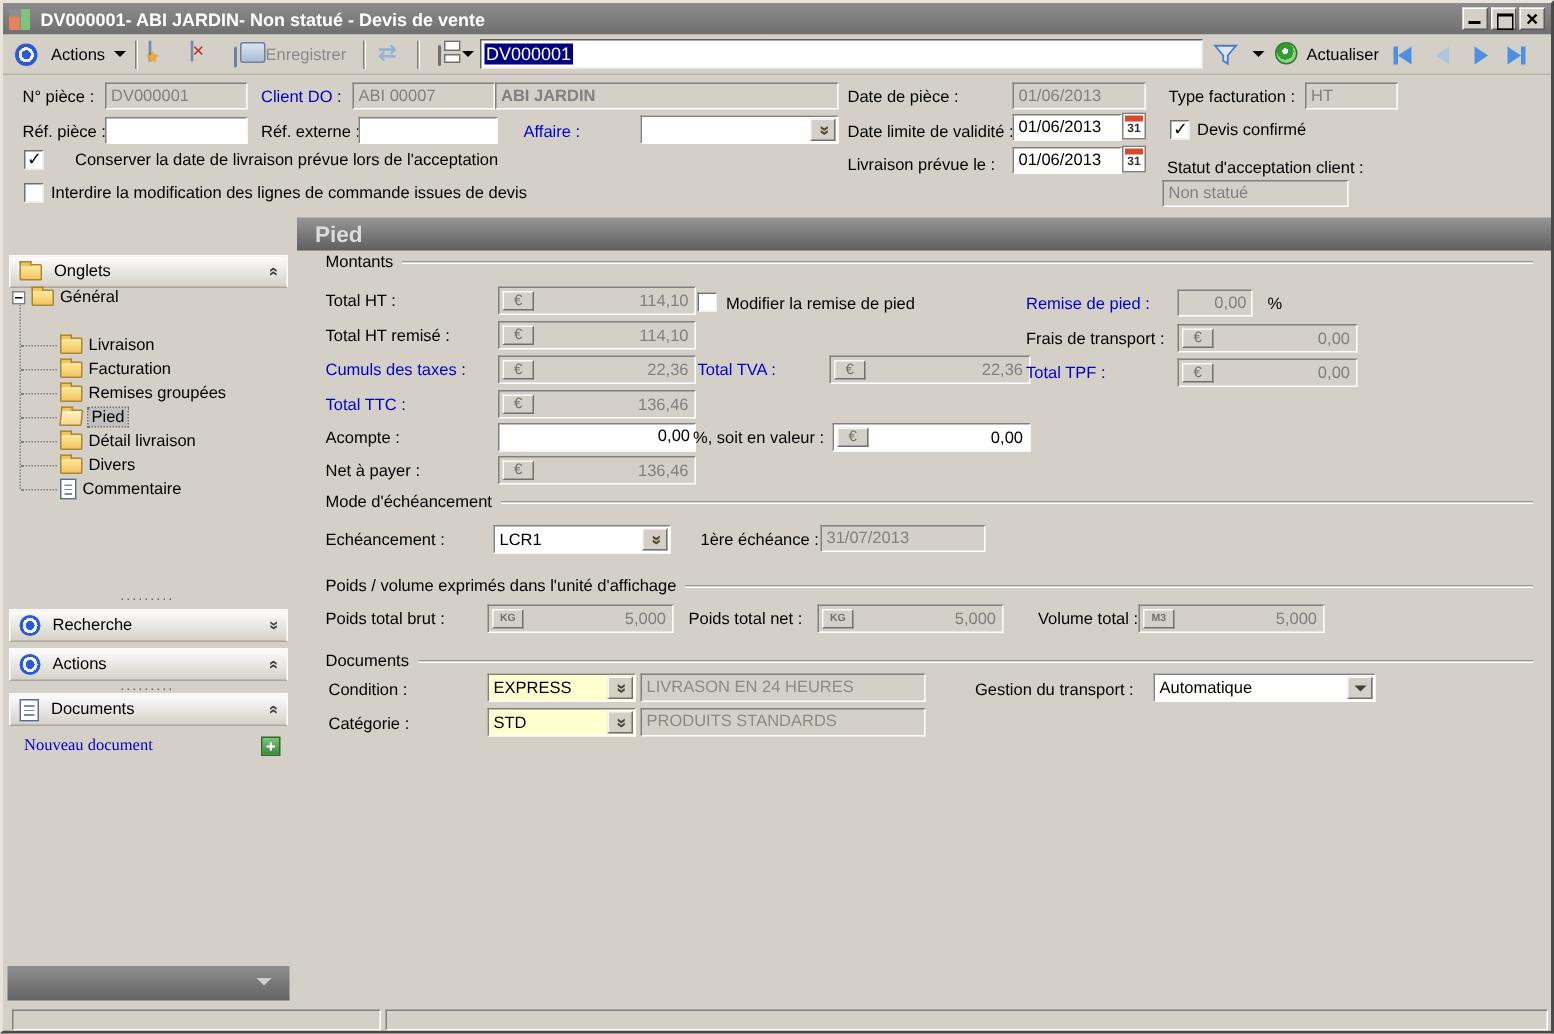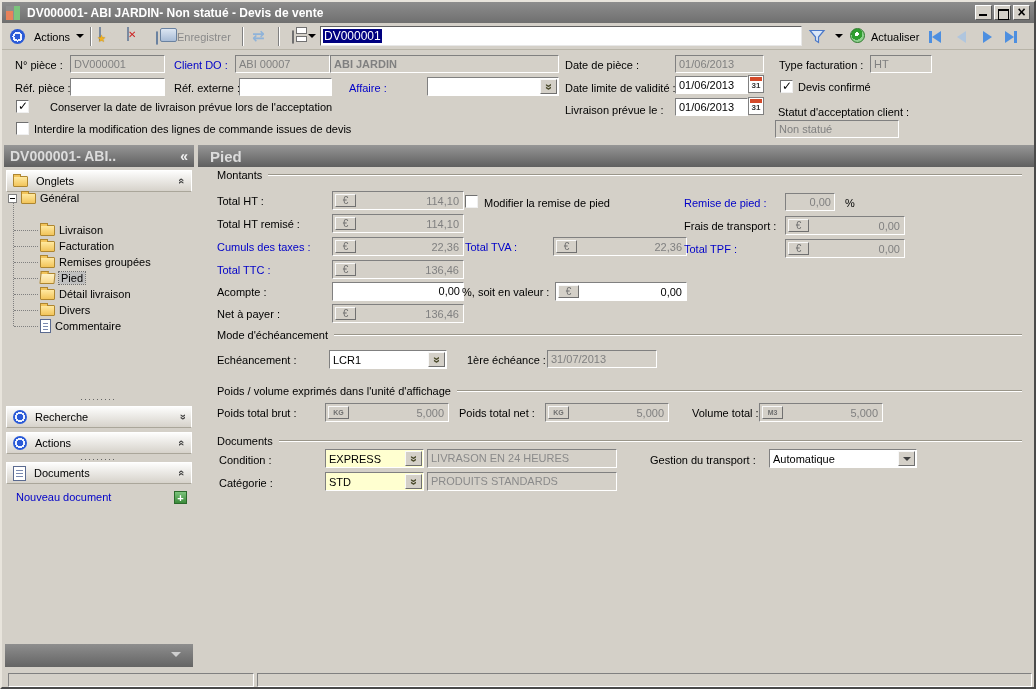--- a/index.html
+++ b/index.html
@@ -101,21 +101,21 @@
   .docico::after{content:"";position:absolute;left:2px;right:2px;top:3px;height:8px;
     background:repeating-linear-gradient(to bottom,#7a8ab0 0 1px,transparent 1px 3px);}
   .titem{position:absolute;left:0;width:188px;height:16px;display:flex;align-items:center;gap:4px;}
   .titem .tlabel{white-space:nowrap;}
   .titem .tlabel.selected{background:#c0c0c0;outline:1px dotted #707070;padding:0 2px;}
   .expander{width:9px;height:9px;background:#fff;border:1px solid #808080;position:relative;flex:none;}
   .expander::after{content:"";position:absolute;left:1px;top:3px;width:5px;height:1px;background:#000;}
   .guideline{position:absolute;border-left:1px dotted #808080;}
   .hstub{position:absolute;border-top:1px dotted #808080;}
   .dots{position:absolute;left:0;width:188px;text-align:center;color:#555;font-size:9px;letter-spacing:1px;line-height:6px;}
-  .linkblue{color:#0000c8;white-space:nowrap;}
+  .linkblue{color:#0000c8;white-space:nowrap;font-family:Liberation Serif, serif;}
   .plusbtn{position:absolute;width:13px;height:13px;background:linear-gradient(#7cc47c,#3a8a3a);border:1px solid #2a6a2a;color:#fff;text-align:center;}
   .plusbtn::before{content:"+";font-size:11px;line-height:11px;font-weight:bold;}
   .sb-bottombar{position:absolute;left:1px;top:499px;width:188px;height:23px;background:linear-gradient(#8e8e8e,#646464);}
   .sb-bottombar .dchev{position:absolute;right:12px;top:8px;width:0;height:0;border-left:5px solid transparent;border-right:5px solid transparent;border-top:5px solid #cfcfcf;}
   
   .mainp{position:absolute;left:196px;top:143px;width:838px;height:527px;background:#d4d0c8;}
   .section{position:absolute;display:flex;align-items:center;gap:6px;height:12px;}
   .section .gtitle{white-space:nowrap;}
   .section .gline{flex:1;height:2px;border-top:1px solid #9a968a;border-bottom:1px solid #fff;}
   
@@ -222,24 +222,20 @@
         <span class="cg">31</span>
       </span>
     <span class="lbl" style="left:776px;top:56px;">Statut d'acceptation client :</span>
 
     <span class="cb" style="left:14px;top:72px;"></span>
     <span class="lbl" style="left:32px;top:73px;">Interdire la modification des lignes de commande issues de devis</span>
     <div class="fld" style="left:773px;top:70px;width:124px;">Non statué</div>
   </div>
 
   <div class="sidebar">
-    <div class="darkbar" style="left:0;top:0;width:190px;height:22px;padding:0 6px;font-size:14px;">
-      <span style="white-space:nowrap;overflow:hidden;">DV000001- ABI..</span>
-      <span style="margin-left:auto;color:#efefef;font-weight:bold;">«</span>
-    </div>
 
     <div class="phead" style="top:25px;">
       <span class="fold"></span>
       <span class="ptitle">Onglets</span>
       <span class="chev up"></span>
     </div>
 
     <div class="guideline" style="left:9px;top:55px;height:126px;"></div>
     <div class="titem" style="top:45px;padding-left:4px;">
       <span class="expander"></span>

